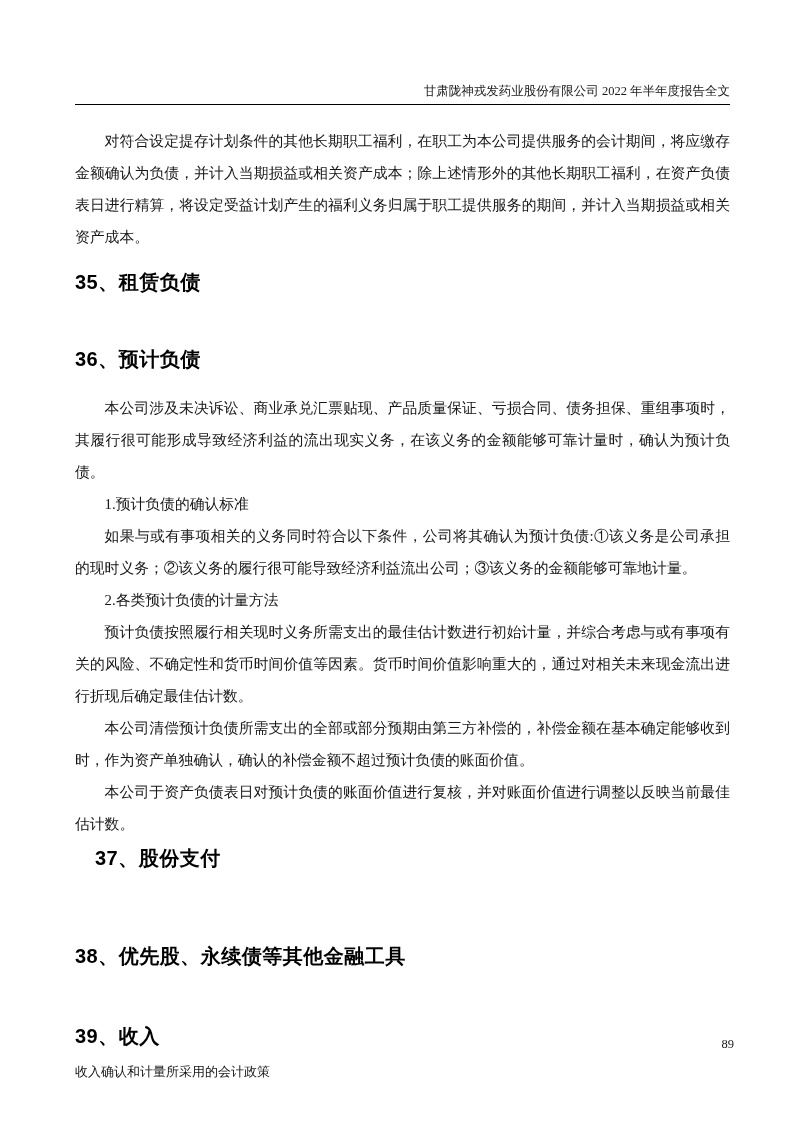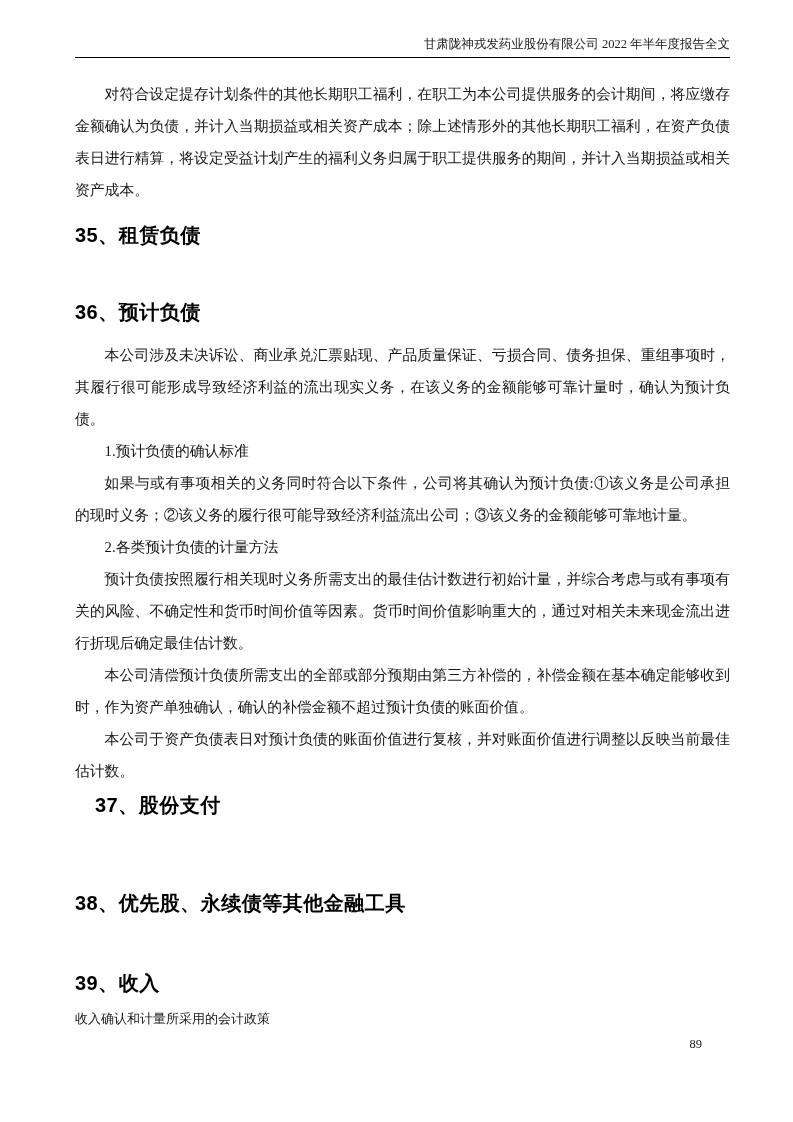--- a/index.html
+++ b/index.html
@@ -7,21 +7,21 @@
     padding: 0;
     background: #ffffff;
   }
   .page {
     position: relative;
     width: 793px;
     height: 1122px;
     margin: 0 auto;
     background: #ffffff;
     box-sizing: border-box;
-    padding-top: 37px;
+    padding-top: 84px;
     font-family: "Liberation Serif", "DejaVu Serif", serif;
     color: #161616;
     overflow: hidden;
     border-radius: 26px;
   }
   .header {
     margin: 0 63px 0 75px;
   }
   .header-title {
     text-align: right;
@@ -53,36 +53,36 @@
     margin: 0;
     font-family: "Liberation Sans", "DejaVu Sans", sans-serif;
     font-weight: 700;
     font-size: 20px;
     line-height: 20px;
     color: #000000;
     letter-spacing: 0.5px;
   }
   #sec35-heading { margin-top: 19px; }
   #sec36-heading { margin-top: 57px; }
-  .sec36-body p.body-para:first-child { margin-top: 17px; }
+  .sec36-body p.body-para:first-child { margin-top: 23px; }
   #sec37-heading { margin-top: 8px; margin-left: 20px; }
   #sec38-heading { margin-top: 78px; }
   #sec39-heading { margin-top: 60px; }
   p.policy-label {
     margin: 17px 0 0 0;
     font-size: 13px;
     line-height: 17px;
     text-indent: 0;
     text-align: left;
     color: #161616;
   }
   .page-number {
     position: absolute;
     top: 1037px;
-    right: 91px;
+    right: 59px;
     font-size: 12.5px;
     line-height: 15px;
     color: #1a1a1a;
   }
 </style>
 </head>
 <body>
 
 <div class="page">
 

